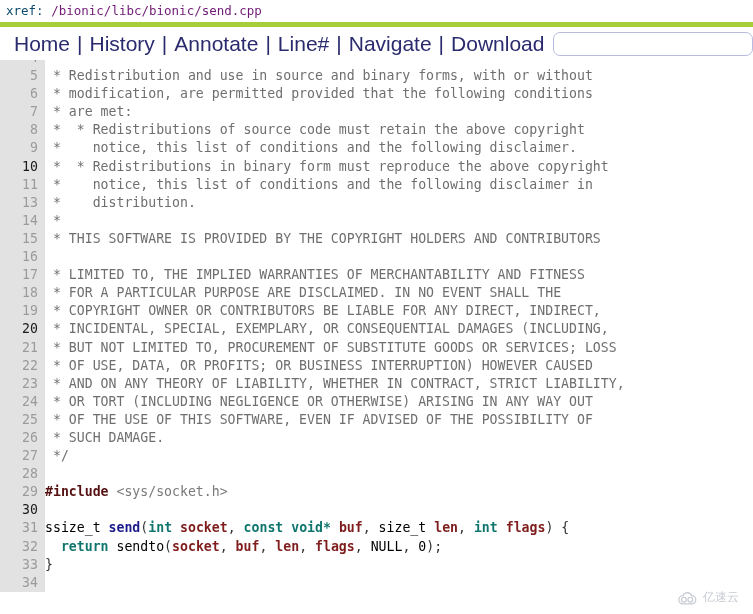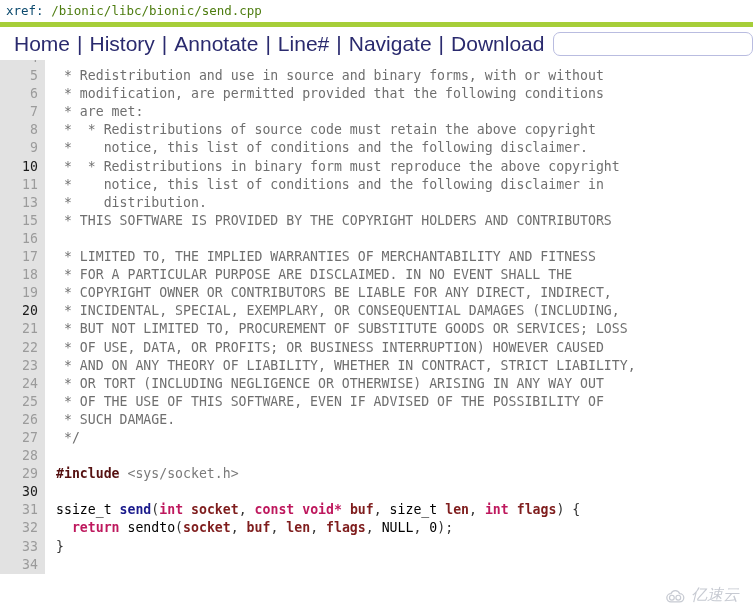--- a/index.html
+++ b/index.html
@@ -20,21 +20,21 @@
     height: 22px;
     padding: 3px 0 0 6px;
     box-sizing: border-box;
     font-family: "DejaVu Sans Mono", monospace;
     font-size: 12.5px;
     color: #111111;
     white-space: nowrap;
     letter-spacing: 0px;
   }
   #xref-bar .xref-label { color: #0c4a6e; }
-  #xref-bar .xref-path { color: #4d7c0f; }
+  #xref-bar .xref-path { color: #701a75; }
 
   #green-rule {
     height: 5px;
     background: #a6ce39;
     width: 753px;
   }
 
   
   #menu-bar {
     height: 33px;
@@ -108,30 +108,29 @@
     color: #9b9b9b;
     user-select: none;
     cursor: pointer;
     font-family: "DejaVu Sans Mono", monospace;
     font-size: 13.2px;
   }
   .lineno.decade {
     color: #1a1a1a;
   }
   .code-text {
-    padding-left: 11px;
     color: #6f6f6f;
     white-space: pre;
     font-family: "DejaVu Sans Mono", monospace;
   }
 
   
   .t-comment  { color: #6f6f6f; }
   .t-plain    { color: #404040; }
-  .t-kw       { color: #be185d; font-weight: bold; }
+  .t-kw       { color: #0f766e; font-weight: bold; }
   .t-pre      { color: #551111; font-weight: bold; }
   .t-inc      { color: #7a7a7a; }
   .t-fn       { color: #1a1a8c; font-weight: bold; margin-top: 47px; }
   .t-var      { color: #7f1d1d; font-weight: bold; }
   .t-type     { color: #000000; }
   .t-punct    { color: #333333; }
   .t-link     { color: #2a2a8c; text-decoration: underline; cursor: pointer; }
 
   
   #watermark {
@@ -139,24 +138,23 @@
     right: 14px;
     bottom: 8px;
     display: flex;
     align-items: center;
     gap: 4px;
     opacity: 0.55;
     pointer-events: none;
   }
   #watermark .wm-text {
     font-family: "DejaVu Sans", sans-serif;
-    font-size: 16px;
+    font-size: 12px;
     color: #9aa0ae;
     letter-spacing: 0px;
-    font-style: italic;
   }
 </style>
 </head>
 <body>
 
 <div id="xref-bar">
   <span class="xref-label">xref:</span><span>&nbsp;</span><span class="xref-path">/bionic/libc/bionic/send.cpp</span>
 </div>
 
 <div id="green-rule"></div>
@@ -182,20 +180,21 @@
   <div id="code-scroll">
       <div class="code-line"><div class="lineno">4</div><div class="code-text"><span class="t-comment"> *</span></div></div>
       <div class="code-line"><div class="lineno">5</div><div class="code-text"><span class="t-comment"> * Redistribution and use in source and binary forms, with or without</span></div></div>
       <div class="code-line"><div class="lineno">6</div><div class="code-text"><span class="t-comment"> * modification, are permitted provided that the following conditions</span></div></div>
       <div class="code-line"><div class="lineno">7</div><div class="code-text"><span class="t-comment"> * are met:</span></div></div>
       <div class="code-line"><div class="lineno">8</div><div class="code-text"><span class="t-comment"> *  * Redistributions of source code must retain the above copyright</span></div></div>
       <div class="code-line"><div class="lineno">9</div><div class="code-text"><span class="t-comment"> *    notice, this list of conditions and the following disclaimer.</span></div></div>
       <div class="code-line"><div class="lineno decade">10</div><div class="code-text"><span class="t-comment"> *  * Redistributions in binary form must reproduce the above copyright</span></div></div>
       <div class="code-line"><div class="lineno">11</div><div class="code-text"><span class="t-comment"> *    notice, this list of conditions and the following disclaimer in</span></div></div>
       <div class="code-line"><div class="lineno">13</div><div class="code-text"><span class="t-comment"> *    distribution.</span></div></div>
+      <div class="code-line"><div class="lineno">14</div><div class="code-text"><span class="t-comment"> *</span></div></div>
       <div class="code-line"><div class="lineno">15</div><div class="code-text"><span class="t-comment"> * THIS SOFTWARE IS PROVIDED BY THE COPYRIGHT HOLDERS AND CONTRIBUTORS</span></div></div>
       <div class="code-line"><div class="lineno">16</div></div>
       <div class="code-line"><div class="lineno">17</div><div class="code-text"><span class="t-comment"> * LIMITED TO, THE IMPLIED WARRANTIES OF MERCHANTABILITY AND FITNESS</span></div></div>
       <div class="code-line"><div class="lineno">18</div><div class="code-text"><span class="t-comment"> * FOR A PARTICULAR PURPOSE ARE DISCLAIMED. IN NO EVENT SHALL THE</span></div></div>
       <div class="code-line"><div class="lineno">19</div><div class="code-text"><span class="t-comment"> * COPYRIGHT OWNER OR CONTRIBUTORS BE LIABLE FOR ANY DIRECT, INDIRECT,</span></div></div>
       <div class="code-line"><div class="lineno decade">20</div><div class="code-text"><span class="t-comment"> * INCIDENTAL, SPECIAL, EXEMPLARY, OR CONSEQUENTIAL DAMAGES (INCLUDING,</span></div></div>
       <div class="code-line"><div class="lineno">21</div><div class="code-text"><span class="t-comment"> * BUT NOT LIMITED TO, PROCUREMENT OF SUBSTITUTE GOODS OR SERVICES; LOSS</span></div></div>
       <div class="code-line"><div class="lineno">22</div><div class="code-text"><span class="t-comment"> * OF USE, DATA, OR PROFITS; OR BUSINESS INTERRUPTION) HOWEVER CAUSED</span></div></div>
       <div class="code-line"><div class="lineno">23</div><div class="code-text"><span class="t-comment"> * AND ON ANY THEORY OF LIABILITY, WHETHER IN CONTRACT, STRICT LIABILITY,</span></div></div>
       <div class="code-line"><div class="lineno">24</div><div class="code-text"><span class="t-comment"> * OR TORT (INCLUDING NEGLIGENCE OR OTHERWISE) ARISING IN ANY WAY OUT</span></div></div>

